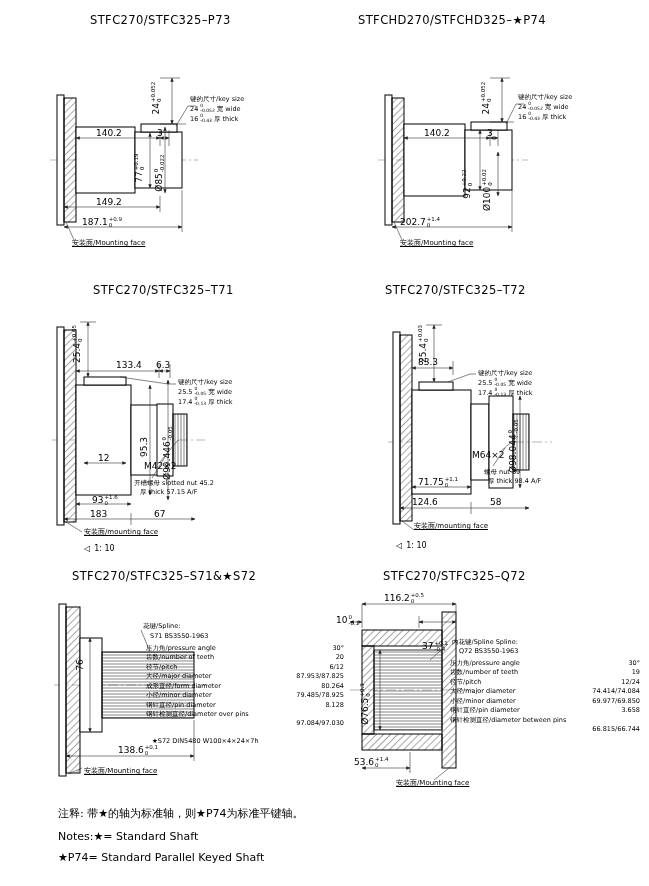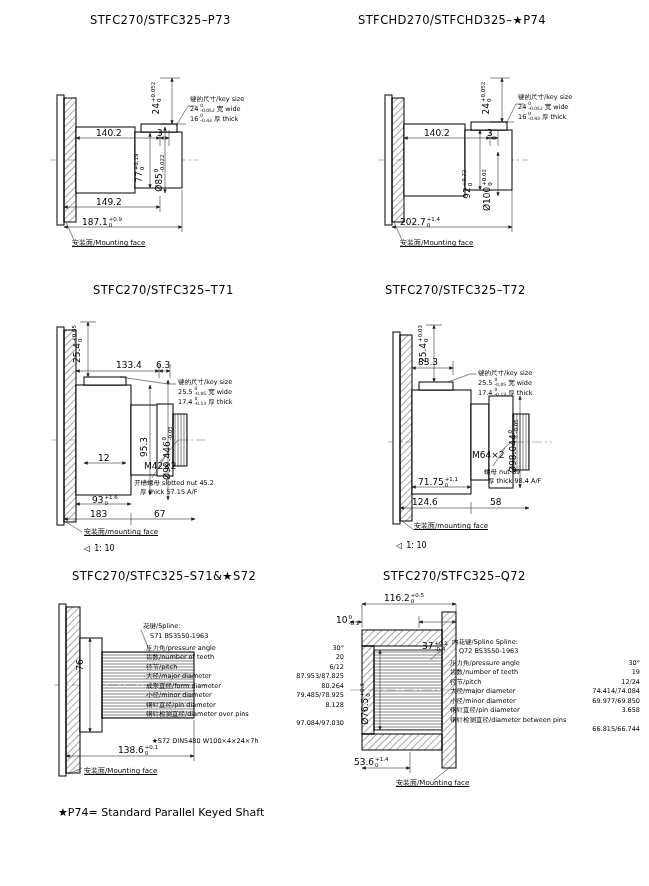--- a/index.html
+++ b/index.html
@@ -511,14 +511,16 @@
 <span class="dim" style="left:354px;top:756px">
   <span>53.6</span>
   <span class="tol">
       <i>+1.4</i>
       <i>0</i>
     </span>
 </span>
 <div class="mount" style="left:396px;top:778px">安装面/Mounting face</div>
 
 <div class="notes" style="left:58px;top:806px">
+  <div style="margin-bottom:9px">注释: 带★的轴为标准轴，则★P74为标准平键轴。</div>
+  <div style="margin-bottom:8px">Notes:★= Standard Shaft</div>
   <div style="">★P74= Standard Parallel Keyed Shaft</div>
 </div>
 
 </body></html>

